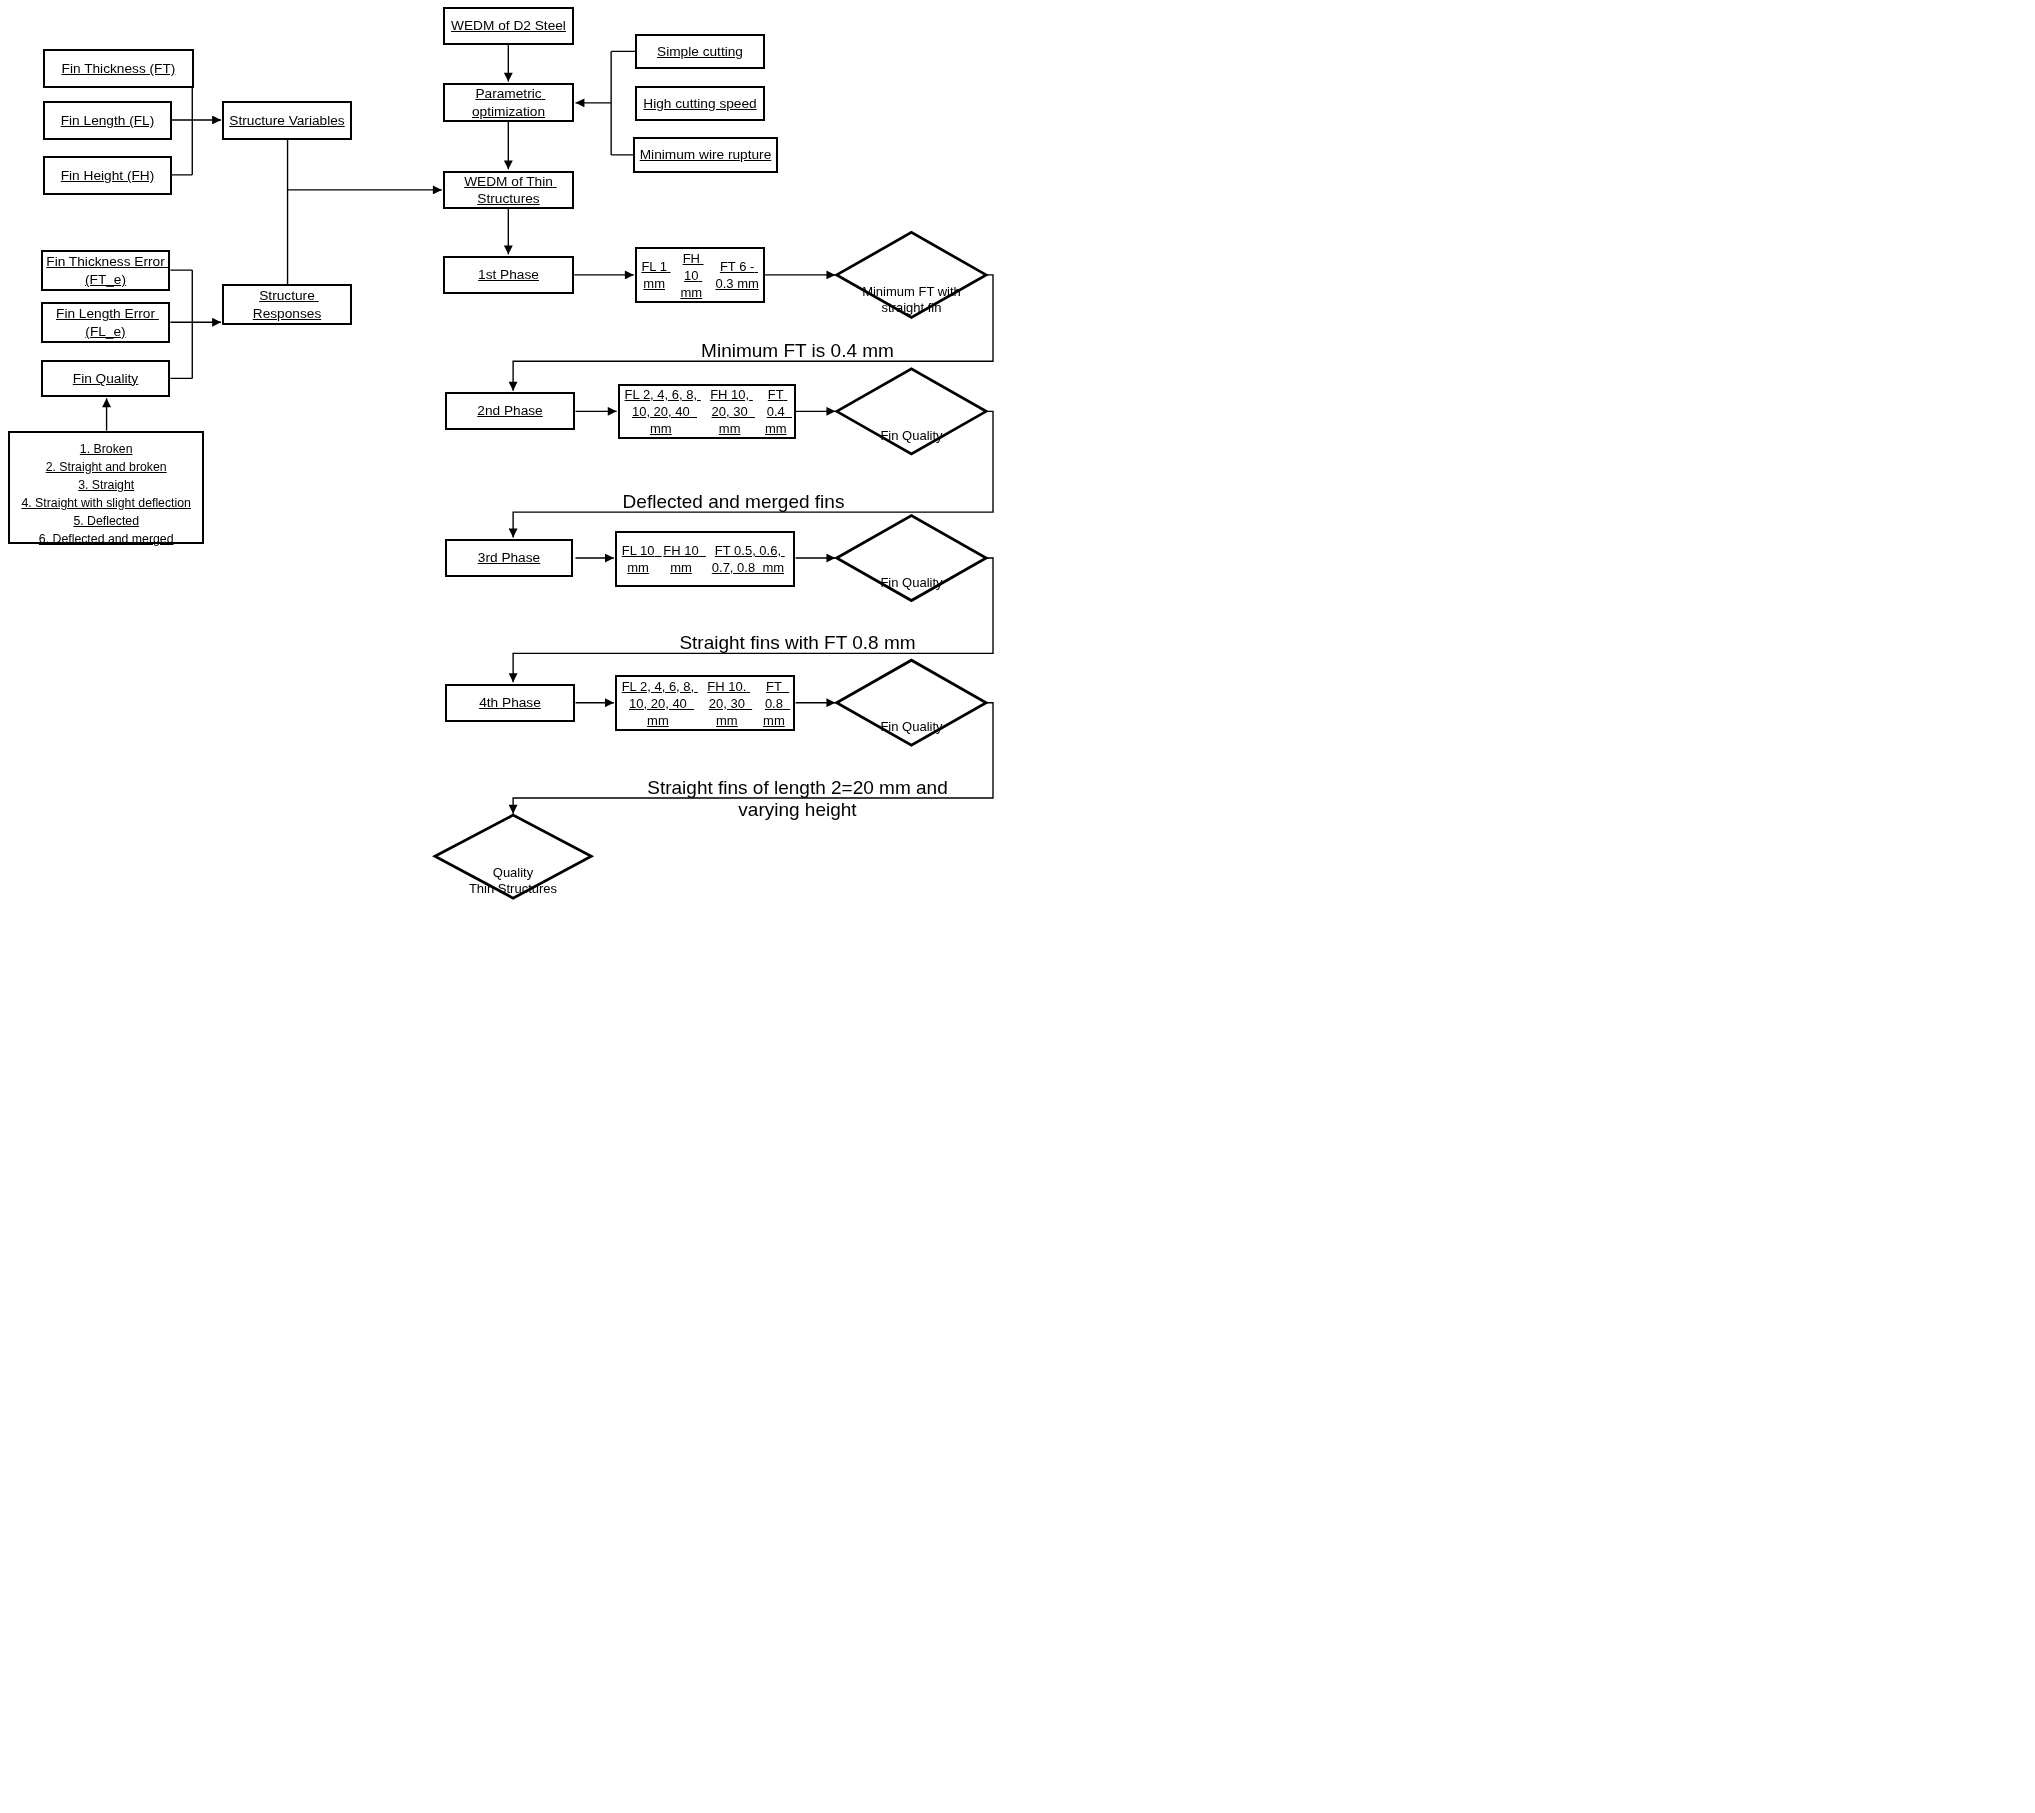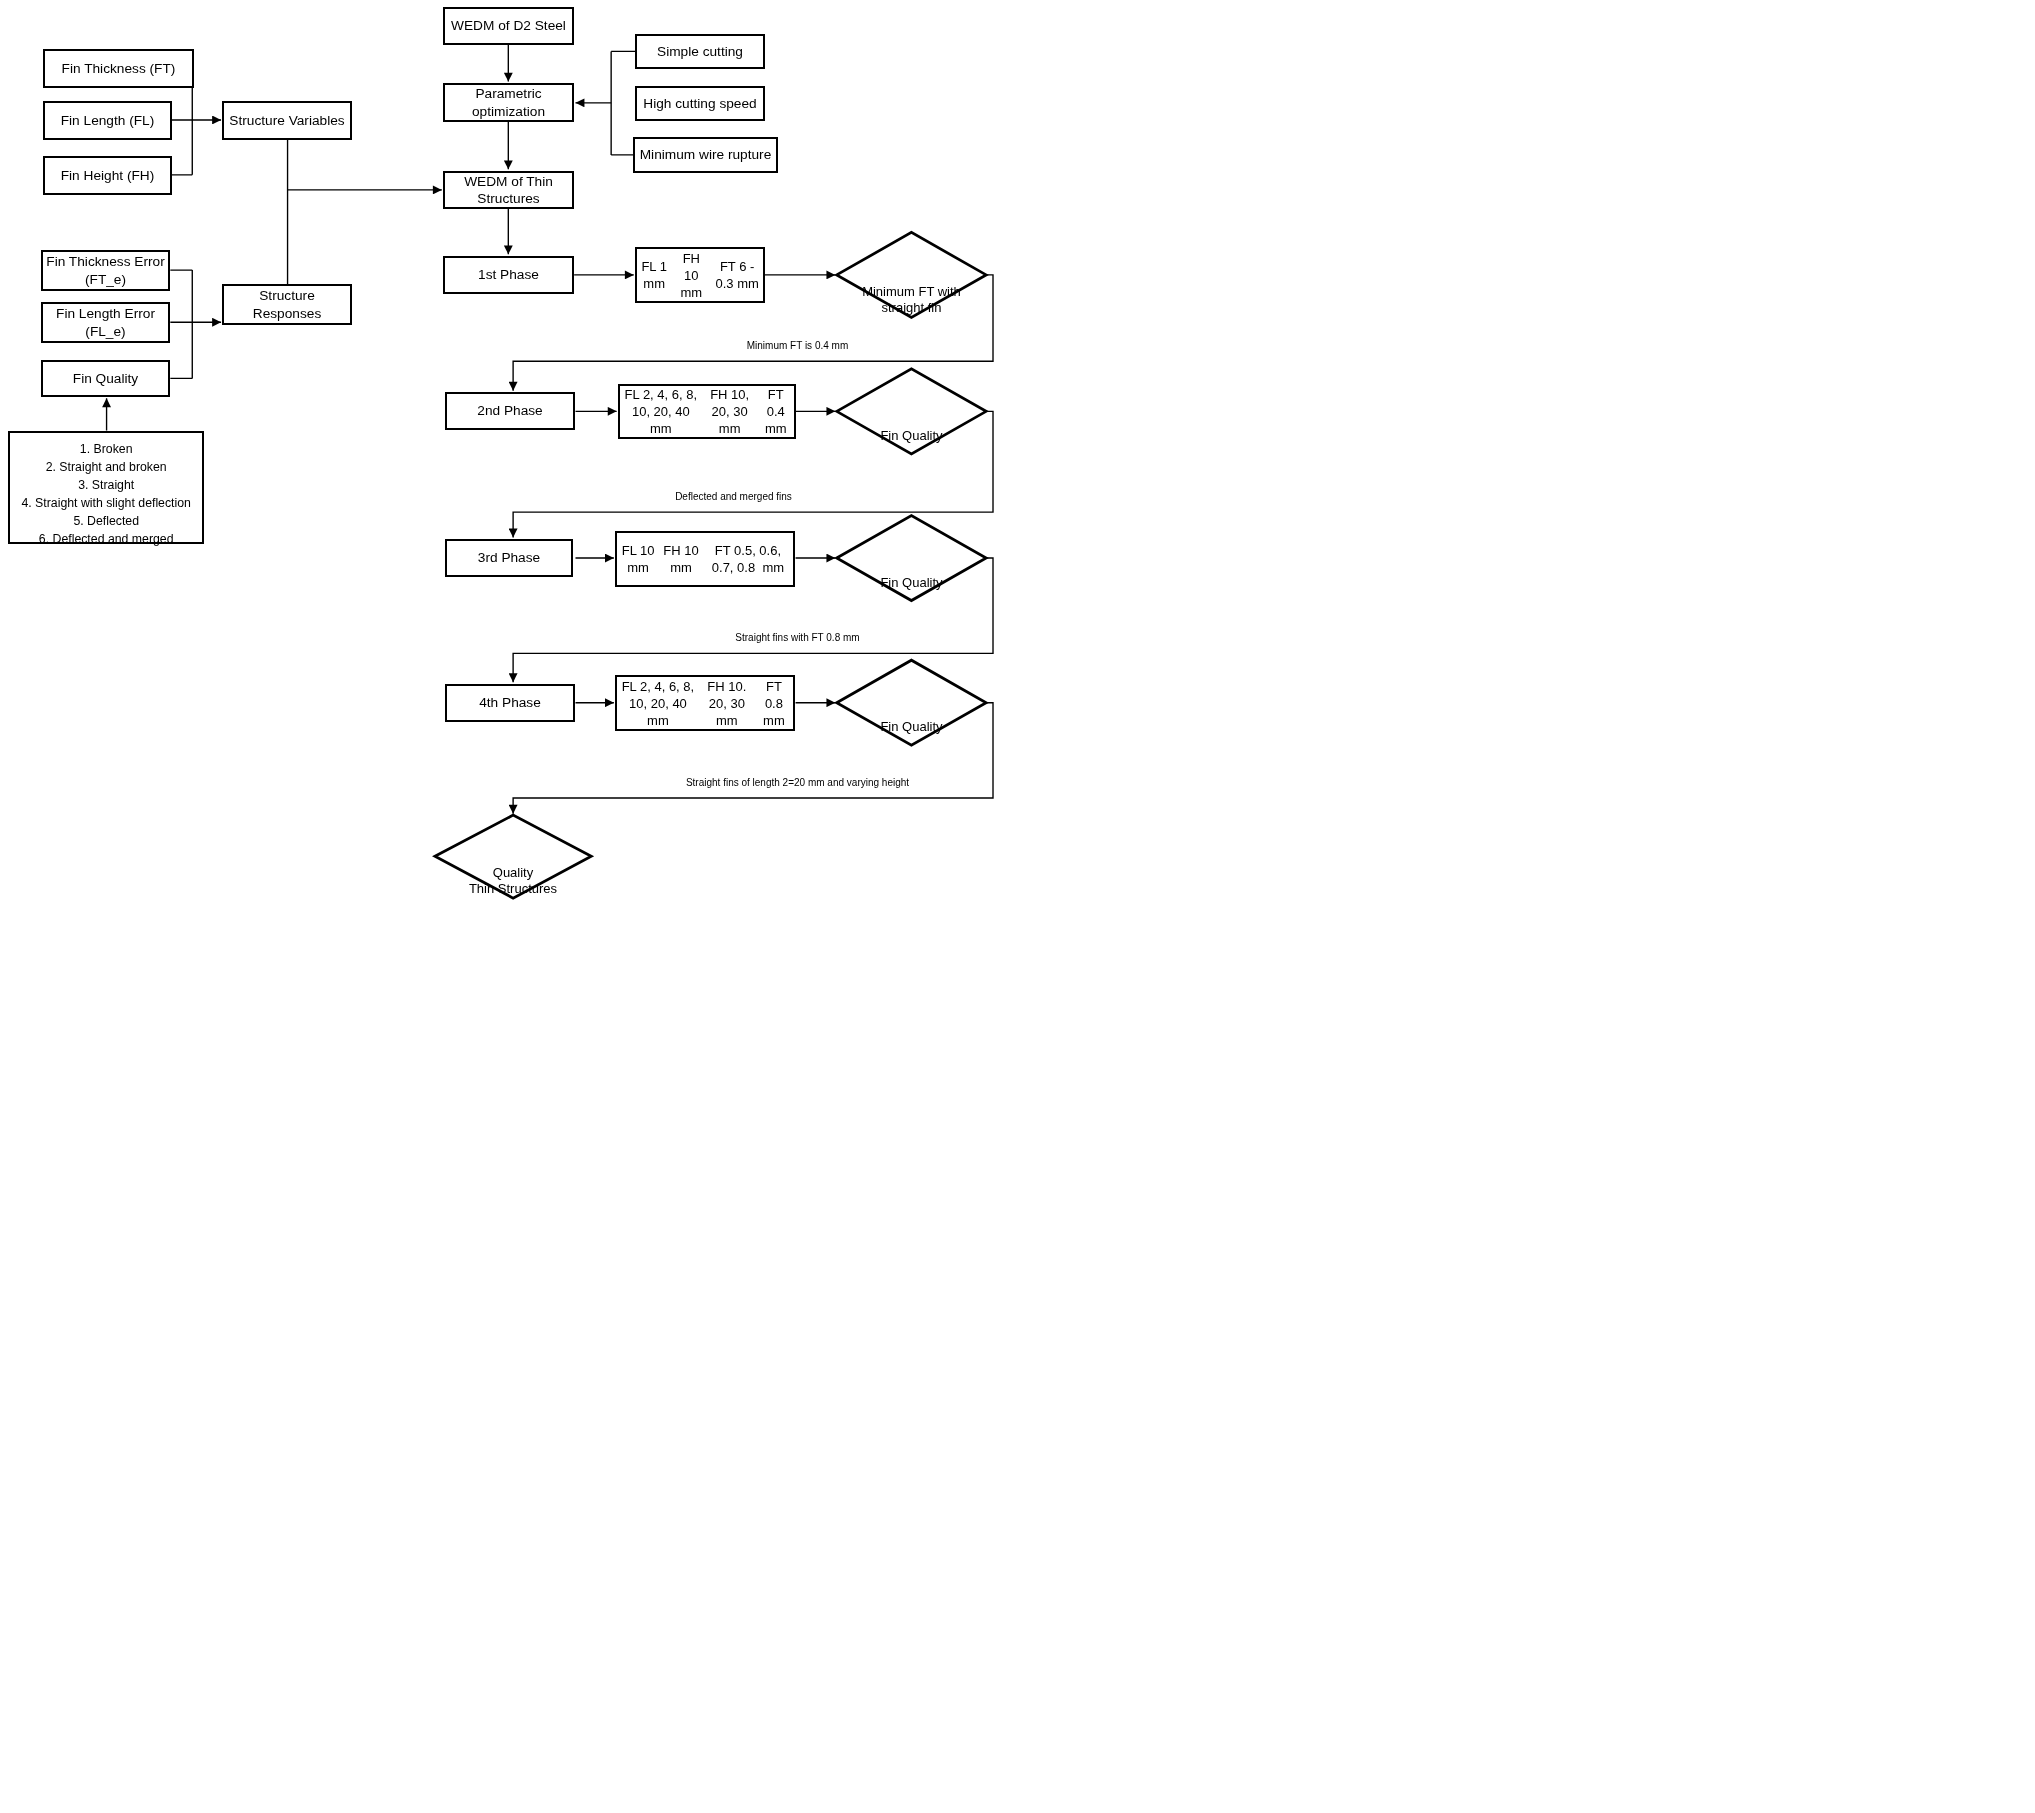--- a/index.html
+++ b/index.html
@@ -1,28 +1,28 @@
 <!DOCTYPE html>
 <html style="font-size:11px"><head>
 <meta charset="utf-8">
 <style>
   html,body{margin:0;padding:0;background:#ffffff;}
   body{font-family:"Liberation Sans", sans-serif;color:#000;}
   .canvas{position:relative;width:1018px;height:907px;background:#fff;overflow:hidden;}
   .layer{position:absolute;left:0;top:0;width:1018px;height:907px;}
   .node{position:absolute;box-sizing:border-box;border:2.7px solid #000;background:#fff;
         display:flex;align-items:center;justify-content:center;text-align:center;
-        font-size:13.7px;line-height:1.25;}
+        font-size:13.7px;line-height:1.25;text-decoration:underline;}
   .node .lbl{white-space:pre-wrap;padding:0 2.7px;}
   .params{flex-direction:row;font-size:13px;line-height:17px;}
   .legend{align-items:center;justify-content:flex-start;text-align:left;
           font-size:12.3px;line-height:18px;padding:6.9px 4.1px;flex-direction:column;}
   .dlabel{position:absolute;display:flex;align-items:center;justify-content:center;
           text-align:center;font-size:13px;line-height:1.2;white-space:pre-wrap;margin-top:24px;}
-  .outcome{position:absolute;text-align:center;font-size:10px;white-space:pre-wrap;}
+  .outcome{position:absolute;text-align:center;font-size:19px;white-space:pre-wrap;}
   svg .c{stroke:#000;stroke-width:2;fill:none;}
   svg .d{fill:#fff;stroke:#000;stroke-width:4;}
 </style>
 </head>
 <body>
 
 <div class="canvas">
 
   <svg class="layer" width="1018" height="907" viewBox="0 0 1484 1323">
     <defs>

